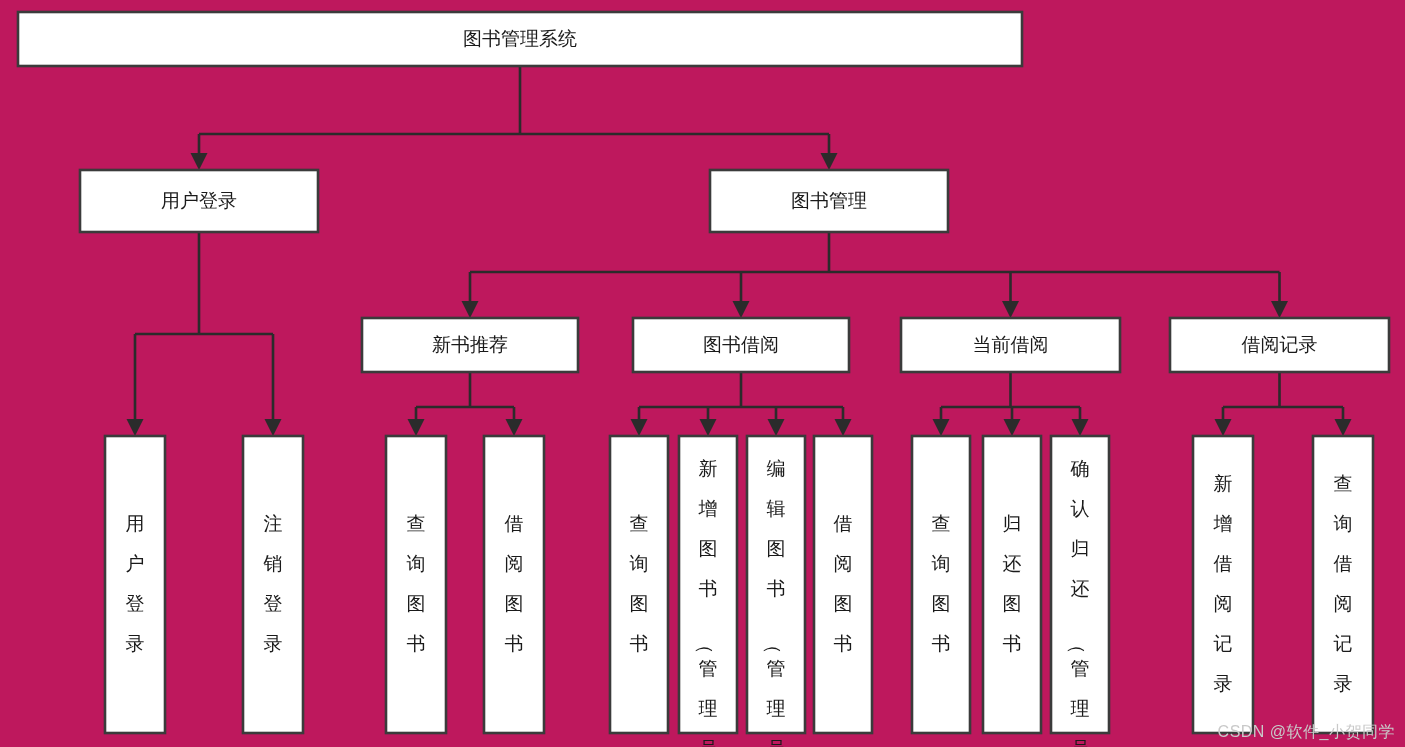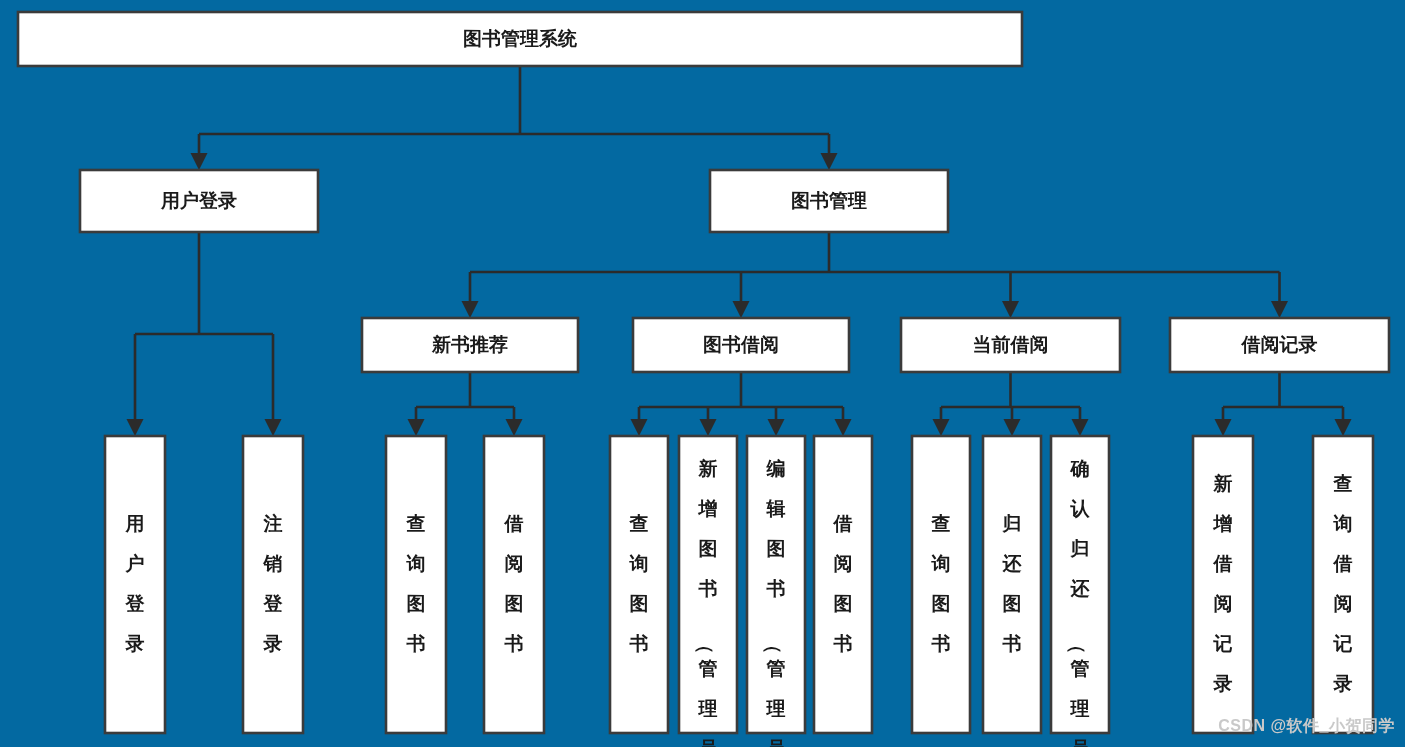--- a/index.html
+++ b/index.html
@@ -8,23 +8,22 @@
     padding: 0;
     background: #ffffff;
   }
   body {
     font-family: "Liberation Sans", "DejaVu Sans", sans-serif;
   }
   #diagram-root {
     position: relative;
     width: 1405px;
     height: 747px;
-    background: #0369a1;
+    background: #be185d;
     overflow: hidden;
-    font-weight: bold;
   }
   svg#tree-svg {
     position: absolute;
     left: 0;
     top: 0;
     width: 1405px;
     height: 747px;
     display: block;
   }
   .node-box {
@@ -54,21 +53,21 @@
     font-family: "Liberation Sans", "DejaVu Sans", sans-serif;
     font-size: 19px;
     fill: #1a1a1a;
     text-anchor: middle;
     dominant-baseline: middle;
     white-space: pre;
   }
   .watermark {
     position: absolute;
     right: 10px;
-    bottom: 10px;
+    bottom: 4px;
     font-family: "Liberation Sans", "DejaVu Sans", sans-serif;
     font-size: 16px;
     color: #c9c9c9;
     letter-spacing: 0.5px;
     user-select: none;
     pointer-events: none;
   }
 </style>
 </head>
 <body>

